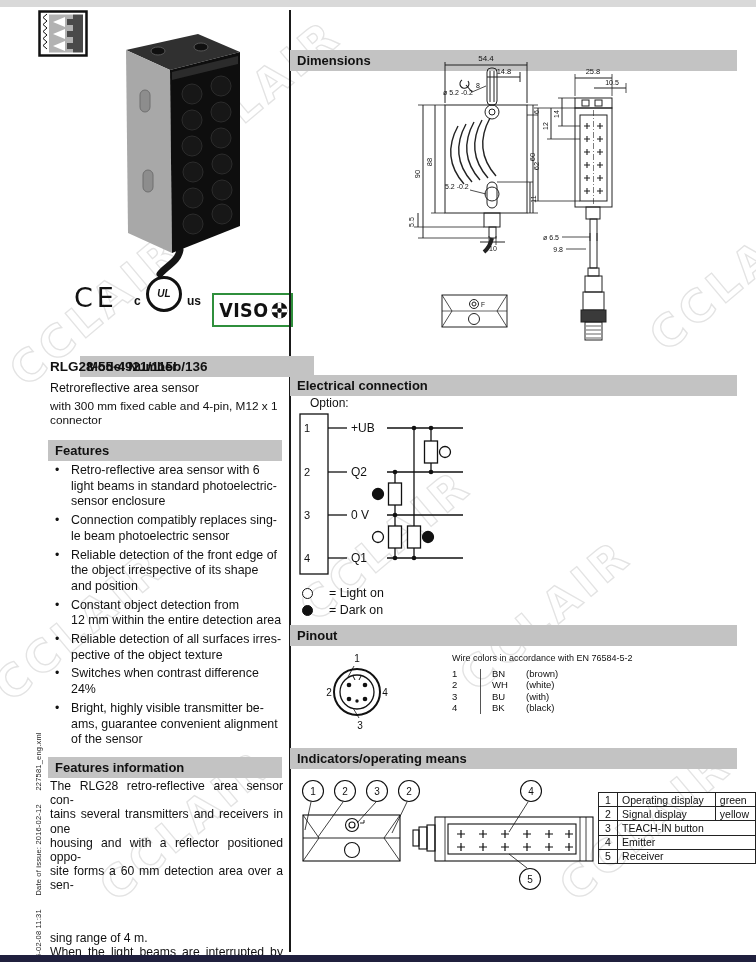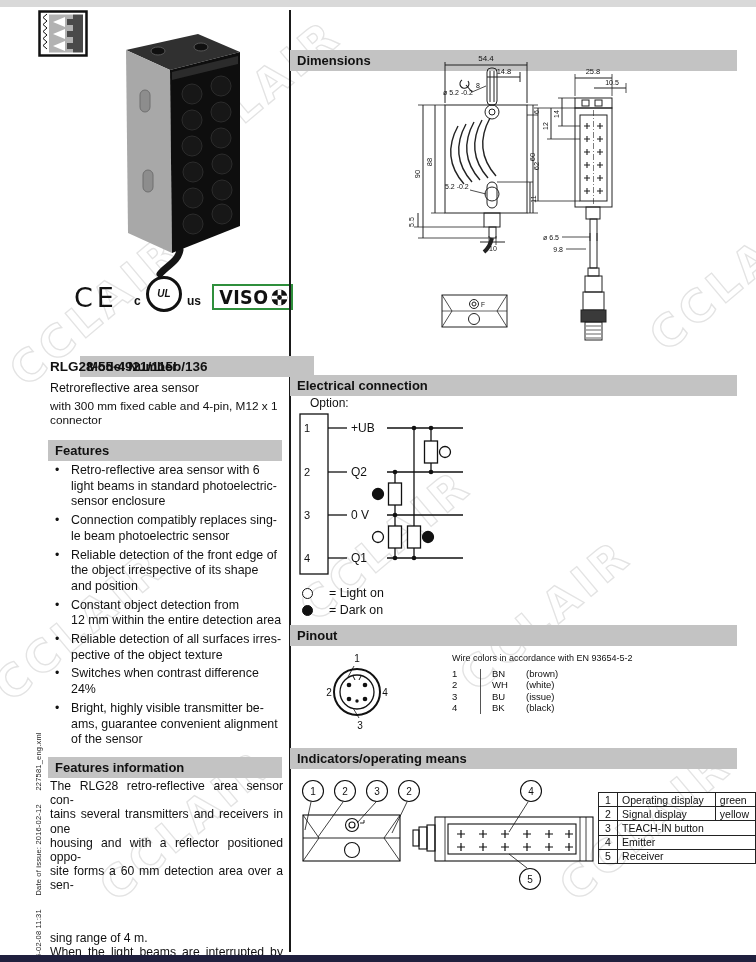--- a/index.html
+++ b/index.html
@@ -33,21 +33,21 @@
   .p-just{white-space:pre-line;text-align:justify;text-align-last:justify;}
   .p-last{text-align:left;margin-top:38px;}
   
   .ce-mark{left:74px;top:282px;font-size:27px;letter-spacing:4px;font-family:"DejaVu Sans",sans-serif;}
   .ul-mark{left:134px;top:276px;width:70px;height:42px;}
   .ul-circle{position:absolute;left:12px;top:0;width:36px;height:36px;border:3.5px solid #111;
              border-radius:50%;text-align:center;box-sizing:border-box;}
   .ul-text{font-weight:bold;font-style:italic;font-size:10px;line-height:30px;}
   .ul-c{position:absolute;left:0px;top:18px;font-size:12px;font-weight:bold;}
   .ul-us{position:absolute;left:53px;top:18px;font-size:12px;font-weight:bold;}
-  .viso{left:212px;top:284px;height:26px;border:2px solid #2f8f3c;background:#fff;
+  .viso{left:212px;top:293px;height:34px;border:2px solid #2f8f3c;background:#fff;
         display:flex;align-items:center;padding:0 3px;box-sizing:border-box;}
   .viso-label{font-weight:bold;font-size:19px;letter-spacing:0.5px;transform:scaleX(0.92);
               font-family:"DejaVu Sans",sans-serif;}
   
   .option-label{left:310px;top:396px;font-size:12px;}
   .legend-row{left:302px;font-size:12.4px;display:flex;align-items:center;gap:16px;}
   .sym-circle{display:inline-block;width:11px;height:11px;border-radius:50%;border:1.6px solid #111;
               box-sizing:border-box;background:#fff;}
   .sym-circle.filled{background:#111;}
   
@@ -393,37 +393,37 @@
       <circle cx="35" cy="51" r="1.7"></circle>
     </g>
     <line x1="32" y1="16" x2="26" y2="27" stroke-width="0.8"></line>
     <line x1="37" y1="68" x2="31" y2="58" stroke-width="0.8"></line>
     <text x="35" y="12" font-size="10" text-anchor="middle" stroke="none">1</text>
     <text x="7" y="46" font-size="10" text-anchor="middle" stroke="none">2</text>
     <text x="63" y="46" font-size="10" text-anchor="middle" stroke="none">4</text>
     <text x="38" y="79" font-size="10" text-anchor="middle" stroke="none">3</text>
   </svg>
 
-  <div class="abs wire-note" style="left: 452px;">Wire colors in accordance with EN 93654-5-2</div>
+  <div class="abs wire-note" style="left: 452px;">Wire colors in accordance with EN 76584-5-2</div>
   <div class="abs wire-table" style="position: absolute; left: 452px; top: 668px;">
     <div class="wire-divider"></div>
     <div class="wire-row">
       <span class="wire-pin">1</span>
       <span class="wire-code">BN</span>
       <span class="wire-color">(brown)</span>
     </div>
     <div class="wire-row">
       <span class="wire-pin">2</span>
       <span class="wire-code">WH</span>
       <span class="wire-color">(white)</span>
     </div>
     <div class="wire-row">
       <span class="wire-pin">3</span>
       <span class="wire-code">BU</span>
-      <span class="wire-color">(issue)</span>
+      <span class="wire-color">(with)</span>
     </div>
     <div class="wire-row">
       <span class="wire-pin">4</span>
       <span class="wire-code">BK</span>
       <span class="wire-color">(black)</span>
     </div>
   </div>
 
   <div class="bar bar-right" style="top:748px;">Indicators/operating means</div>
 

